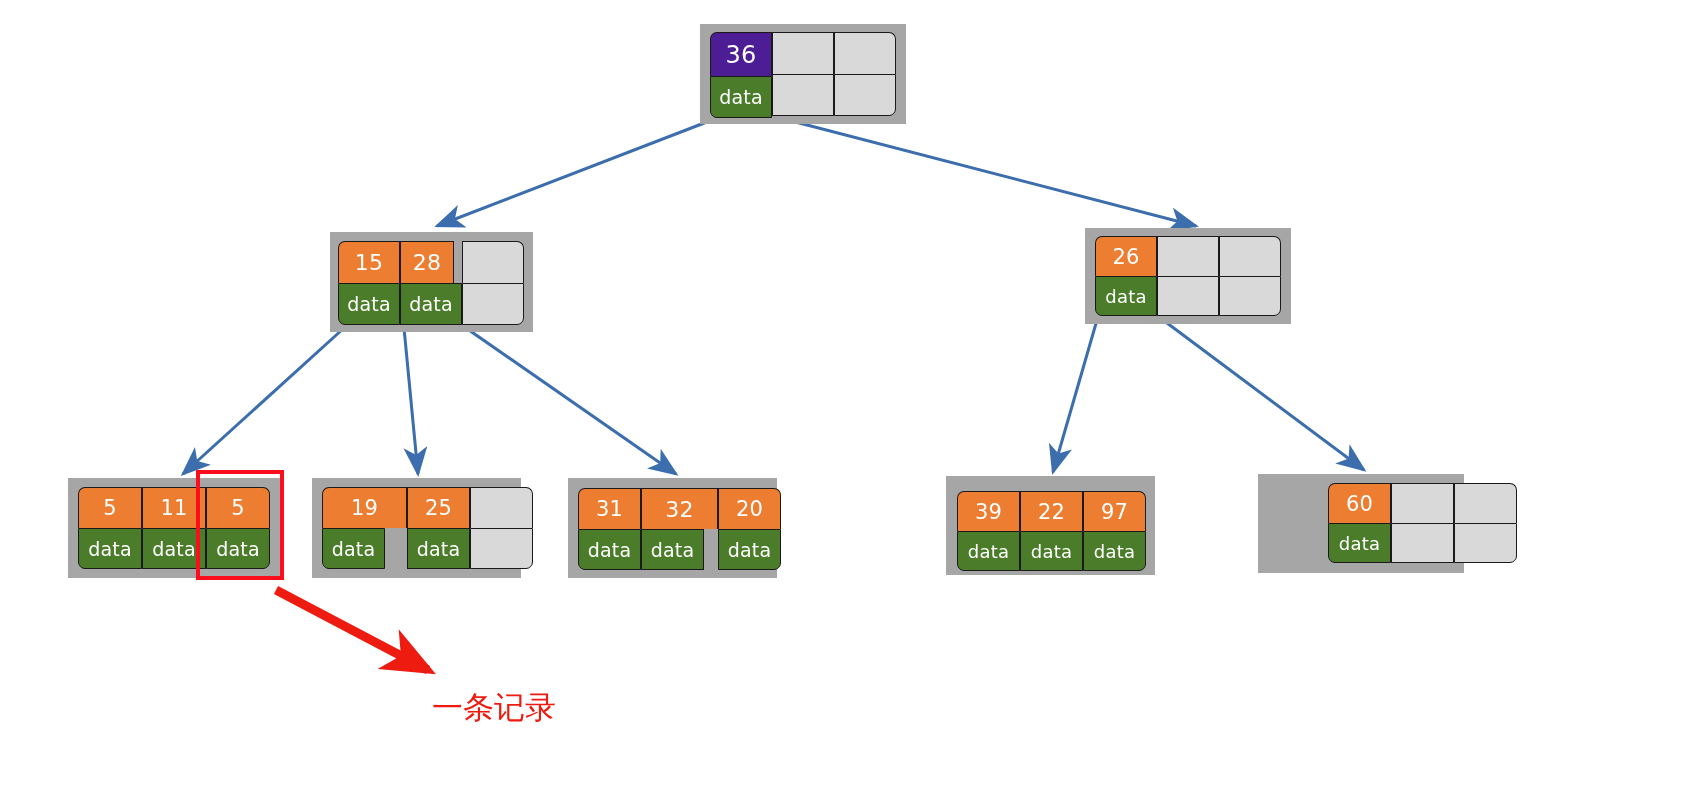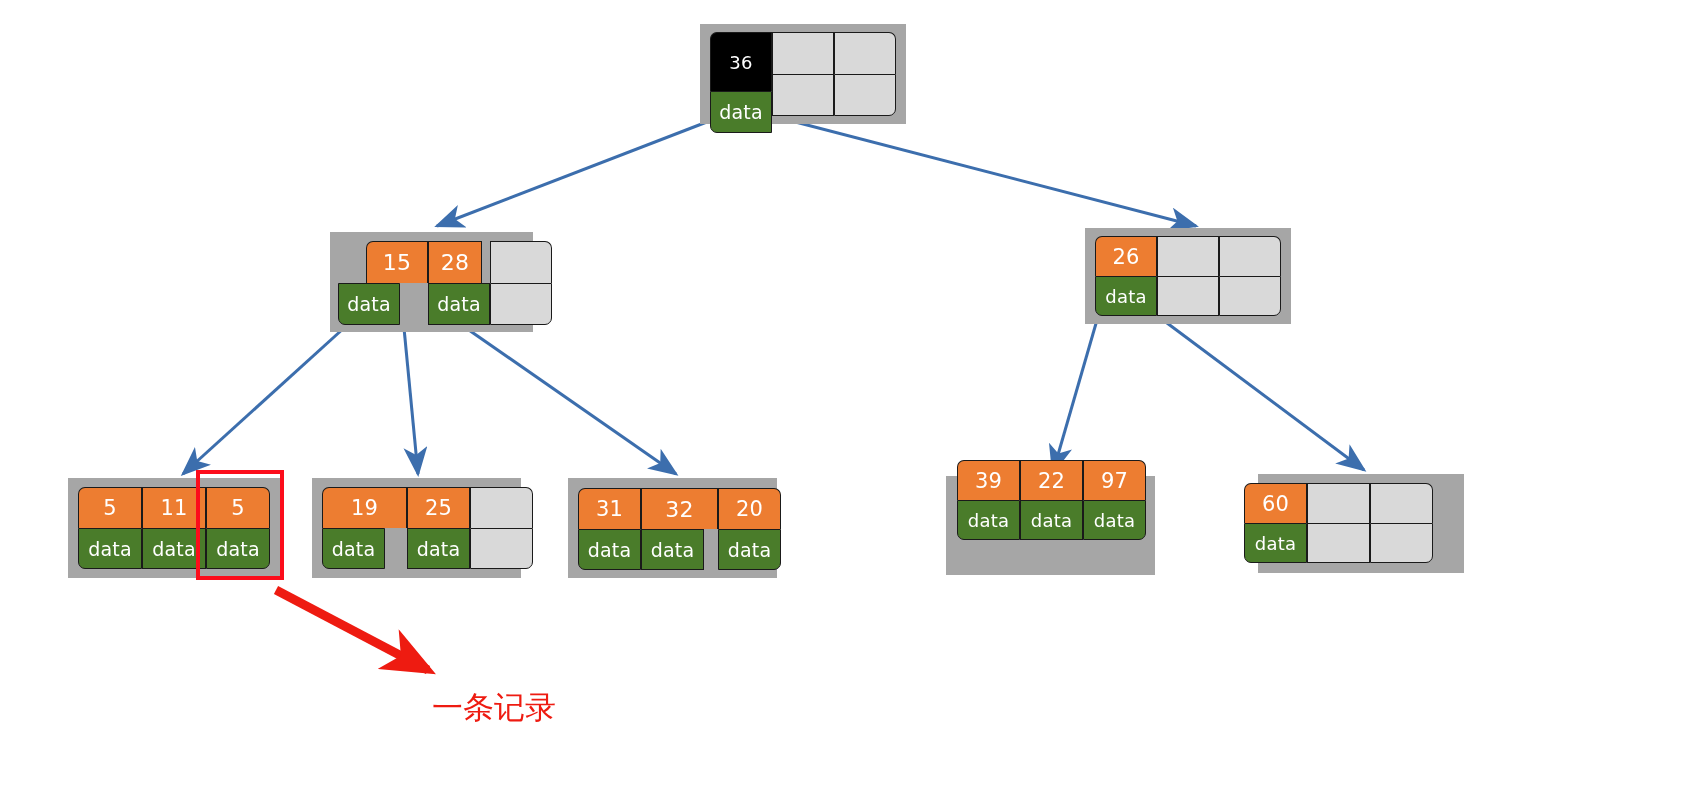--- a/index.html
+++ b/index.html
@@ -115,36 +115,36 @@
         <line x1="1097" y1="320" x2="1053" y2="472" stroke="#3c6ead" stroke-width="3" marker-end="url(#arrowBlue)"></line>
         <line x1="1163" y1="320" x2="1364" y2="470" stroke="#3c6ead" stroke-width="3" marker-end="url(#arrowBlue)"></line>
       </g>
     <line id="callout-line" stroke="#ee1b11" stroke-width="9" marker-end="url(#arrowRed)" x1="276" y1="590" x2="428" y2="670"></line>
   </svg>
 
   <div id="nodes-layer">
       <div class="node" style="left: 700px; top: 24px; width: 206px; height: 100px; background: rgb(166, 166, 166);"></div>
       <div class="node-inner" style="left: 710px; top: 32px;">
         <div class="cell filled first">
-          <div class="half key" style="width: 62px; height: 59px; font-size: 18px; background: #000000;">36</div>
+          <div class="half key" style="width: 62px; height: 44px; font-size: 24px; background: #4c1d95;">36</div>
           <div class="half val" style="width: 62px; height: 42px; font-size: 19px; background: rgb(74, 124, 42);">data</div>
         </div>
         <div class="cell empty">
           <div class="half key" style="width: 62px; height: 42px; font-size: 22px;"></div>
           <div class="half val" style="width: 62px; height: 42px; font-size: 19px;"></div>
         </div>
         <div class="cell empty last">
           <div class="half key" style="width: 62px; height: 42px; font-size: 22px;"></div>
           <div class="half val" style="width: 62px; height: 42px; font-size: 19px;"></div>
         </div>
       </div>
       <div class="node" style="left: 330px; top: 232px; width: 203px; height: 100px; background: rgb(166, 166, 166);"></div>
       <div class="node-inner" style="left: 338px; top: 241px;">
         <div class="cell filled first">
-          <div class="half key" style="width: 62px; height: 42px; font-size: 22px; background: rgb(237, 125, 49); margin-left: 28px;">15</div>
+          <div class="half key" style="width: 62px; height: 42px; font-size: 22px; background: rgb(237, 125, 49);">15</div>
           <div class="half val" style="width: 62px; height: 42px; font-size: 19px; background: rgb(74, 124, 42);">data</div>
         </div>
         <div class="cell filled">
           <div class="half key" style="width: 54px; height: 42px; font-size: 22px; background: rgb(237, 125, 49);">28</div>
           <div class="half val" style="width: 62px; height: 42px; font-size: 19px; background: rgb(74, 124, 42);">data</div>
         </div>
         <div class="cell empty last">
           <div class="half key" style="width: 62px; height: 42px; font-size: 22px;"></div>
           <div class="half val" style="width: 62px; height: 42px; font-size: 19px;"></div>
         </div>
@@ -203,36 +203,36 @@
         <div class="cell filled">
           <div class="half key" style="width: 77px; height: 41px; font-size: 22px; background: rgb(237, 125, 49);">32</div>
           <div class="half val" style="width: 63px; height: 41px; font-size: 19px; background: rgb(74, 124, 42);">data</div>
         </div>
         <div class="cell filled last">
           <div class="half key" style="width: 63px; height: 41px; font-size: 21px; background: rgb(237, 125, 49);">20</div>
           <div class="half val" style="width: 63px; height: 41px; font-size: 19px; background: rgb(74, 124, 42);">data</div>
         </div>
       </div>
       <div class="node" style="left: 946px; top: 476px; width: 209px; height: 99px; background: rgb(166, 166, 166);"></div>
-      <div class="node-inner" style="left: 957px; top: 460px;">
+      <div class="node-inner" style="left: 957px; top: 491px;">
         <div class="cell filled first">
           <div class="half key" style="width: 63px; height: 40px; font-size: 21px; background: rgb(237, 125, 49);">39</div>
           <div class="half val" style="width: 63px; height: 40px; font-size: 18px; background: rgb(74, 124, 42);">data</div>
         </div>
         <div class="cell filled">
           <div class="half key" style="width: 63px; height: 40px; font-size: 21px; background: rgb(237, 125, 49);">22</div>
           <div class="half val" style="width: 63px; height: 40px; font-size: 18px; background: rgb(74, 124, 42);">data</div>
         </div>
         <div class="cell filled last">
           <div class="half key" style="width: 63px; height: 40px; font-size: 21px; background: rgb(237, 125, 49);">97</div>
           <div class="half val" style="width: 63px; height: 40px; font-size: 18px; background: rgb(74, 124, 42);">data</div>
         </div>
       </div>
       <div class="node" style="left: 1258px; top: 474px; width: 206px; height: 99px; background: rgb(166, 166, 166);"></div>
-      <div class="node-inner" style="left: 1244px; top: 483px;">
+      <div class="node-inner" style="left: 1328px; top: 483px;">
         <div class="cell filled first">
           <div class="half key" style="width: 63px; height: 40px; font-size: 21px; background: rgb(237, 125, 49);">60</div>
           <div class="half val" style="width: 63px; height: 40px; font-size: 18px; background: rgb(74, 124, 42);">data</div>
         </div>
         <div class="cell empty">
           <div class="half key" style="width: 63px; height: 40px; font-size: 21px;"></div>
           <div class="half val" style="width: 63px; height: 40px; font-size: 18px;"></div>
         </div>
         <div class="cell empty last">
           <div class="half key" style="width: 63px; height: 40px; font-size: 21px;"></div>

